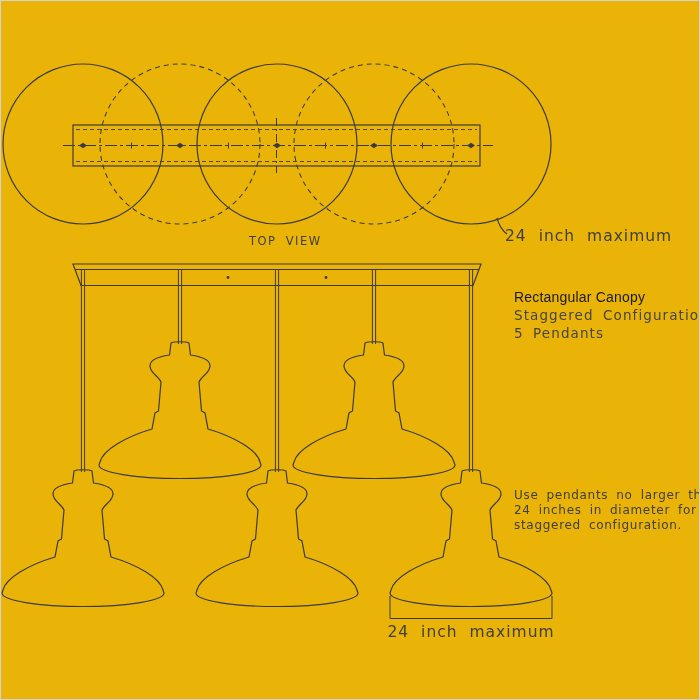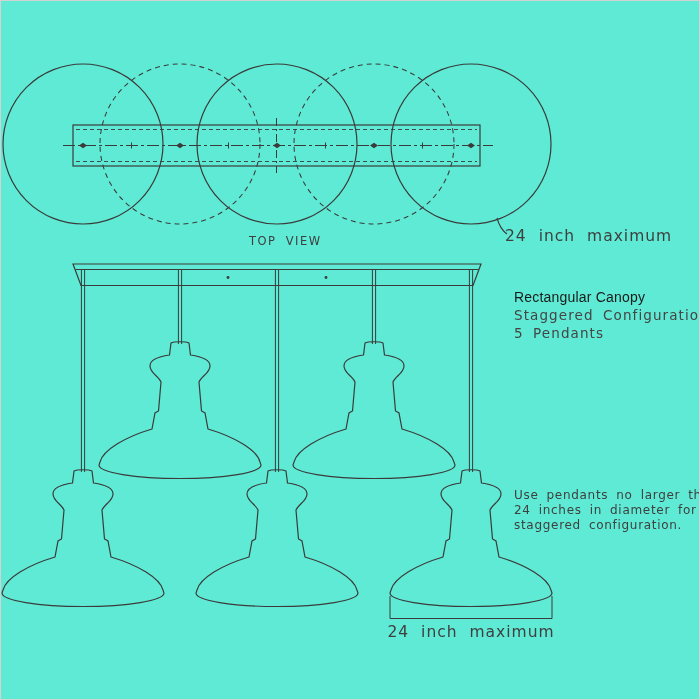--- a/index.html
+++ b/index.html
@@ -1,20 +1,20 @@
 <!DOCTYPE html>
 <html><head>
 <meta charset="utf-8">
 <style>
   html,body{margin:0;padding:0;background:#fff;}
   .frame{
     position:relative;
     width:698px;height:698px;
     border:1px solid #d2d2d2;
-    background:#5eead4;
+    background:#eab308;
     overflow:hidden;
     font-family:"DejaVu Sans",sans-serif;
   }
   .lineart{position:absolute;left:0;top:0;}
   .lbl{
     position:absolute;
     color:#3f3f3f;
     white-space:nowrap;
     font-family:"DejaVu Sans",sans-serif;
   }

